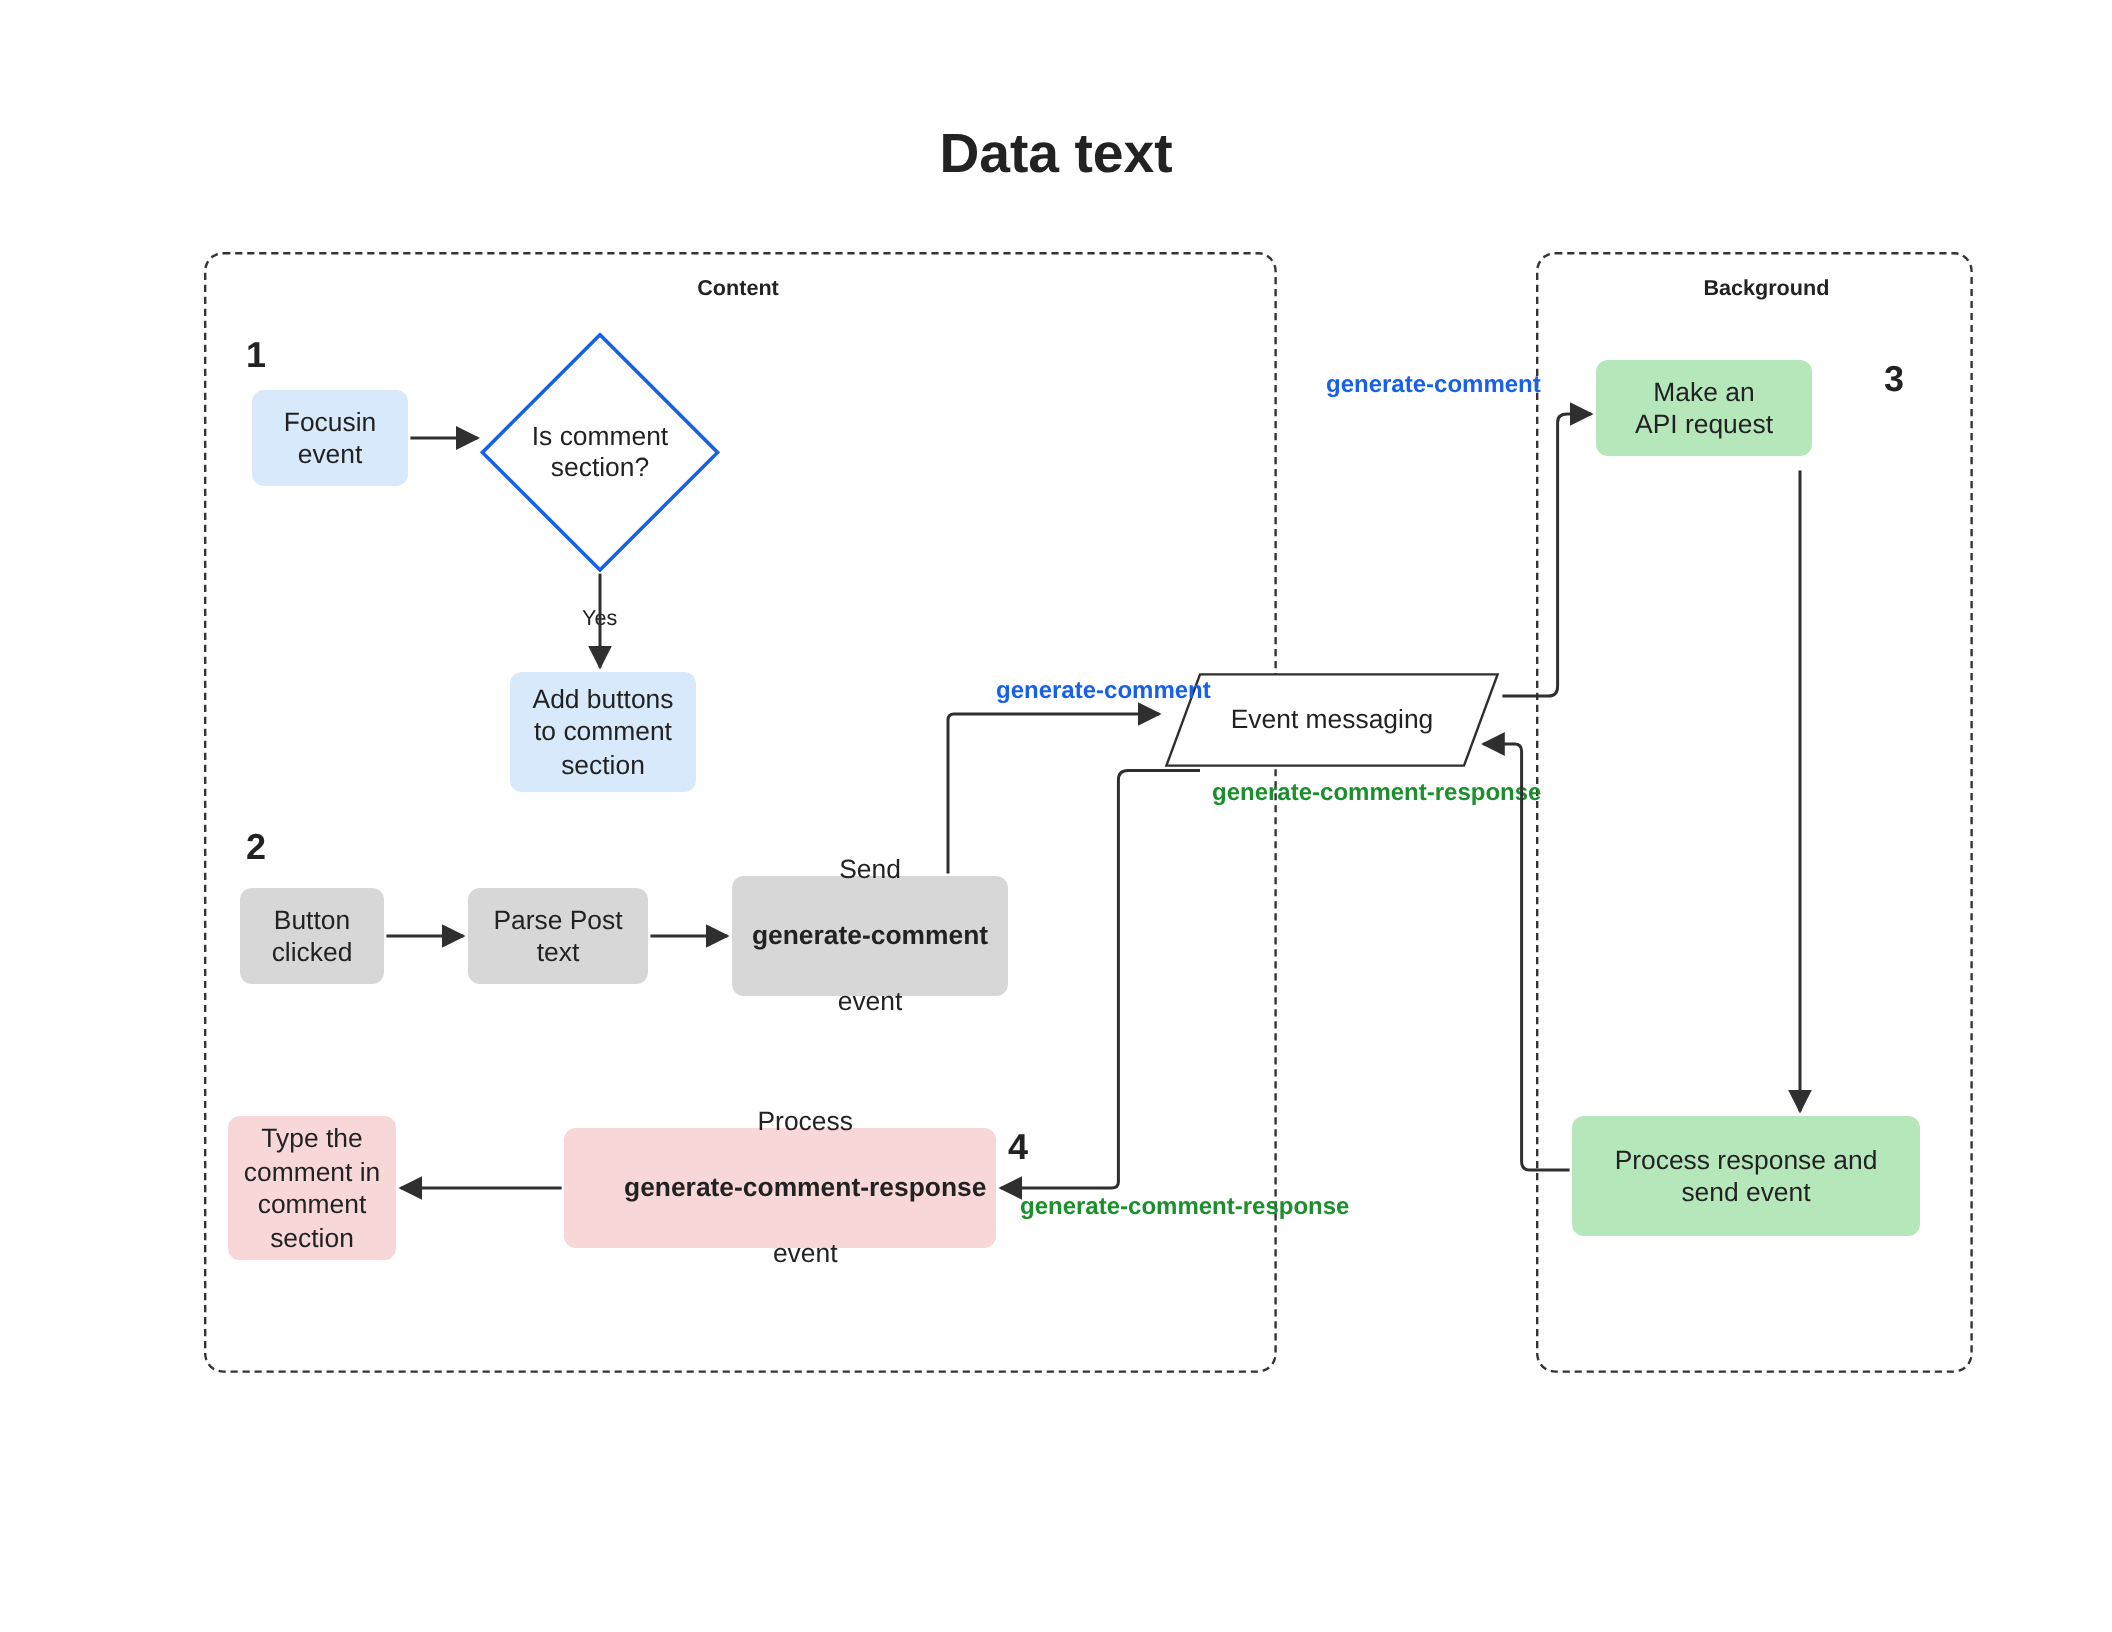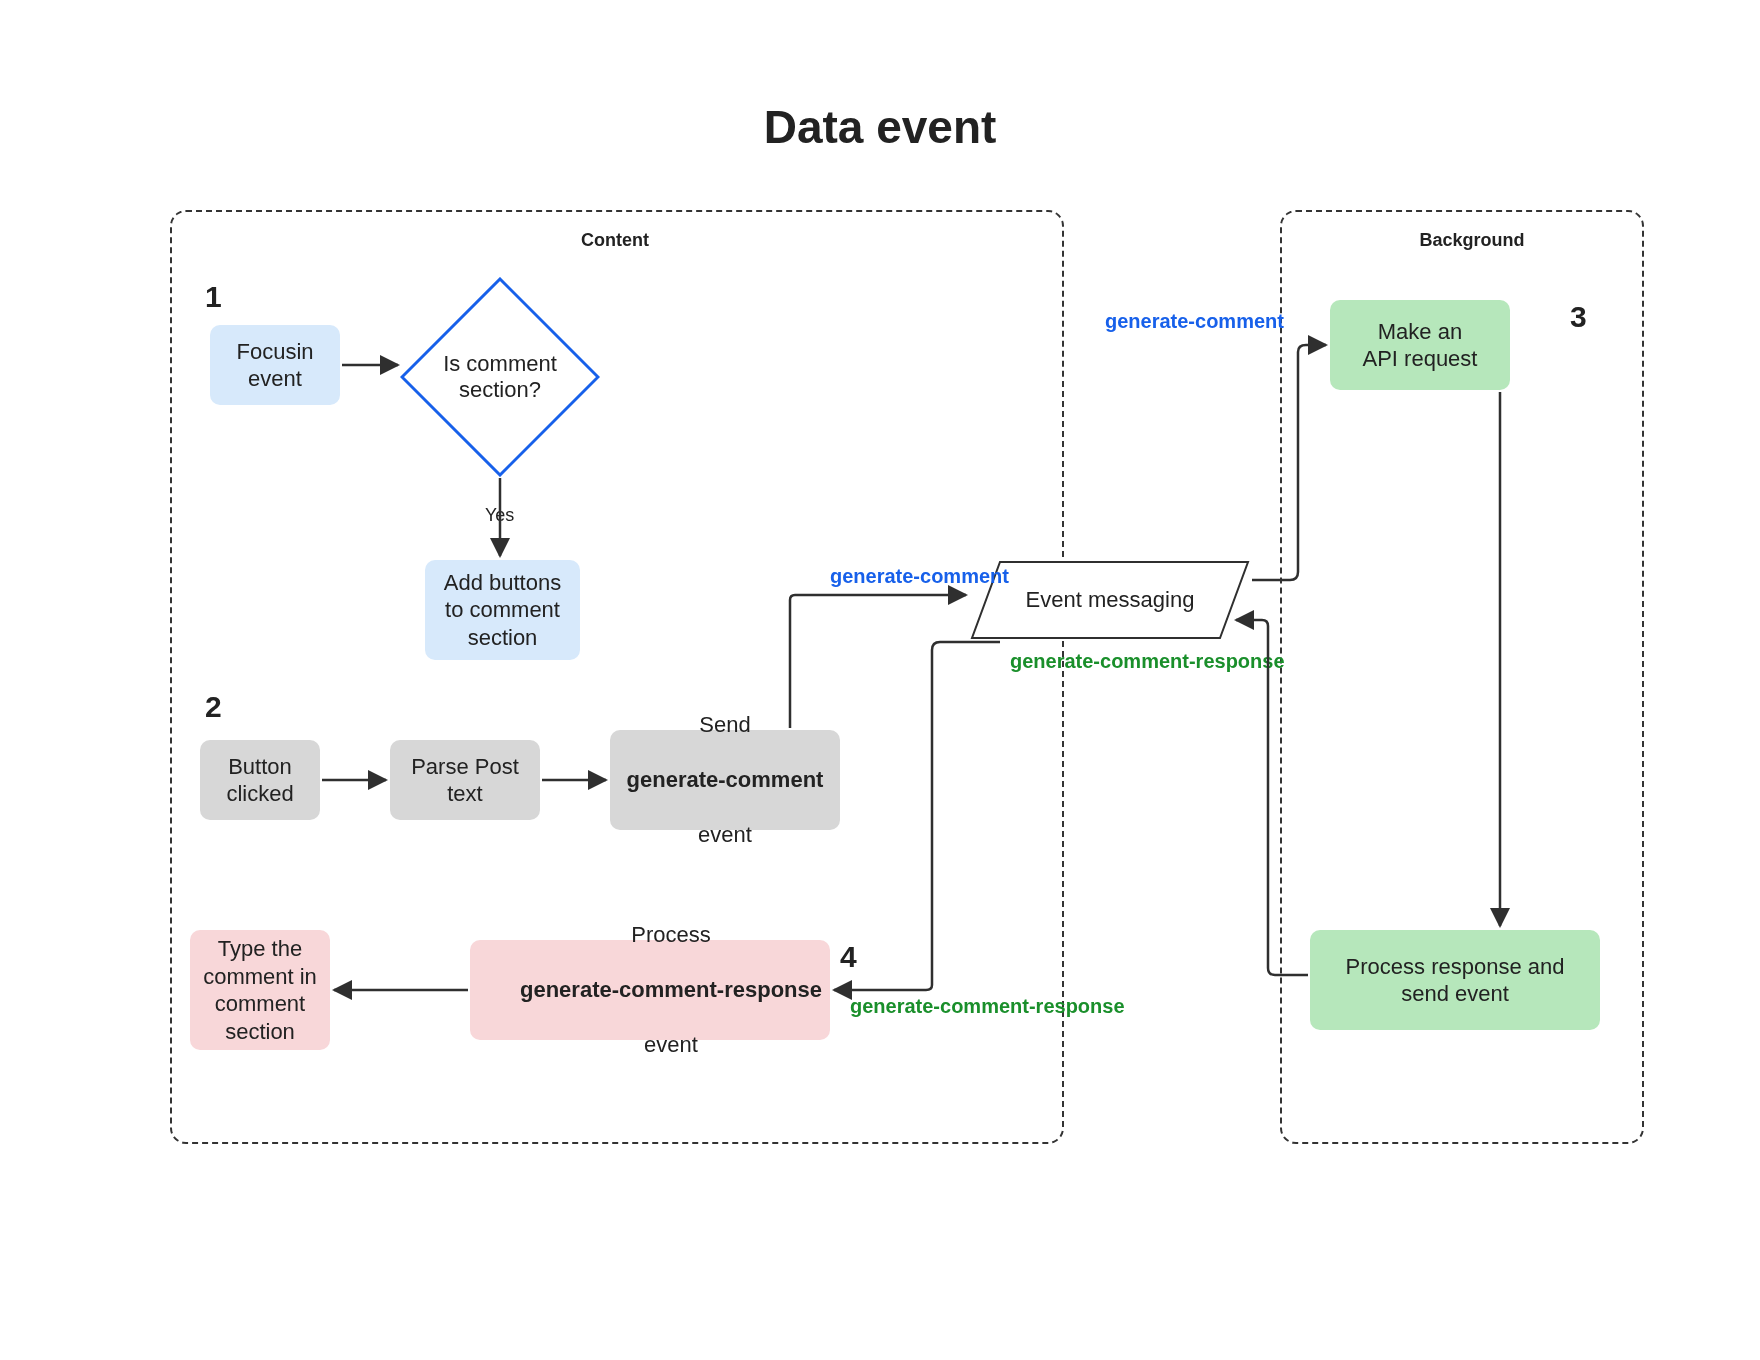--- a/index.html
+++ b/index.html
@@ -22,21 +22,21 @@
   .lbl-blue{color:#1760ea;}
   .lbl-green{color:#1a8f2b;}
   .yes-label{position:absolute;font-size:18px;}
   svg.arrows{position:absolute;left:0;top:0;}
 </style>
 </head>
 <body>
 
 <div id="stage">
 
-  <div class="title" style="left:0;top:100px;width:1760px;text-align:center;font-size:46px;">Data event</div>
+  <div class="title" style="left:0;top:100px;width:1760px;text-align:center;font-size:46px;">Data text</div>
 
   <div class="group" style="left:170px;top:210px;width:890px;height:930px;"></div>
   <div class="group-title" style="left:170px;top:230px;width:890px;text-align:center;">Content</div>
 
   <div class="group" style="left:1280px;top:210px;width:360px;height:930px;"></div>
   <div class="group-title" style="left:1280px;top:230px;width:360px;text-align:center;padding-left:12px;">Background</div>
 
   <div class="step-num" style="left:205px;top:280px;">1</div>
   <div class="step-num" style="left:205px;top:690px;">2</div>
   <div class="step-num" style="left:1570px;top:300px;">3</div>
@@ -77,21 +77,21 @@
     <span>event</span>
   </div>
 
   <div class="parallelogram" style="left:970px;top:560px;width:280px;height:80px;">
     <svg width="280" height="80">
       <polygon points="30,2 278,2 250,78 2,78" fill="#ffffff" stroke="#2f2f2f" stroke-width="2"></polygon>
     </svg>
     <div class="plabel">Event messaging</div>
   </div>
 
-  <div class="node green" style="left:1330px;top:300px;width:180px;height:90px;">Make an<br>API request</div>
+  <div class="node green" style="left:1330px;top:300px;width:180px;height:80px;">Make an<br>API request</div>
 
   <div class="node green" style="left:1310px;top:930px;width:290px;height:100px;">Process response and<br>send event</div>
 
   <div class="edge-label lbl-blue" style="left:830px;top:565px;">generate-comment</div>
   <div class="edge-label lbl-blue" style="left:1105px;top:310px;">generate-comment</div>
   <div class="edge-label lbl-green" style="left:1010px;top:650px;">generate-comment-response</div>
   <div class="edge-label lbl-green" style="left:850px;top:995px;">generate-comment-response</div>
 
   <svg class="arrows" width="1760" height="1360">
     <defs>

